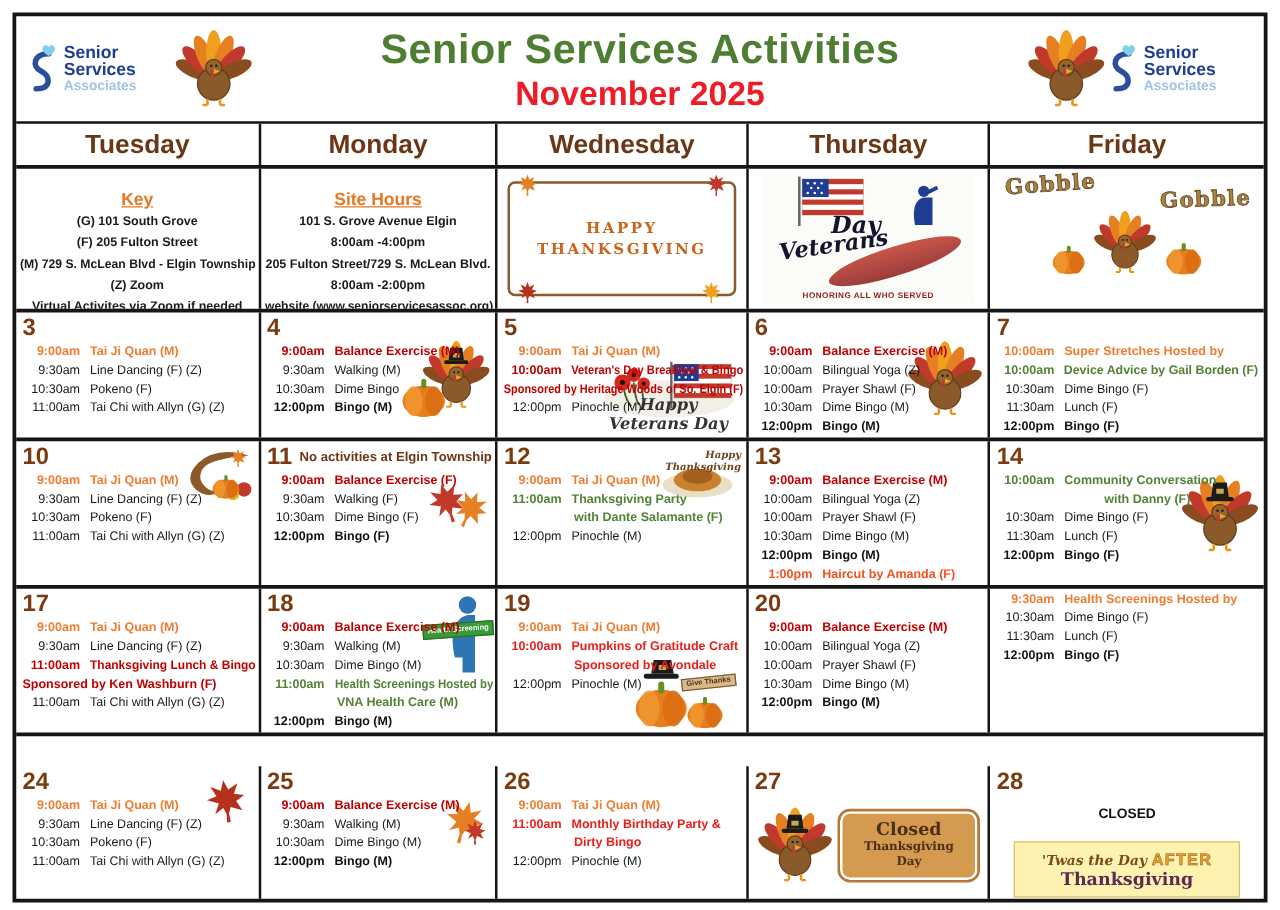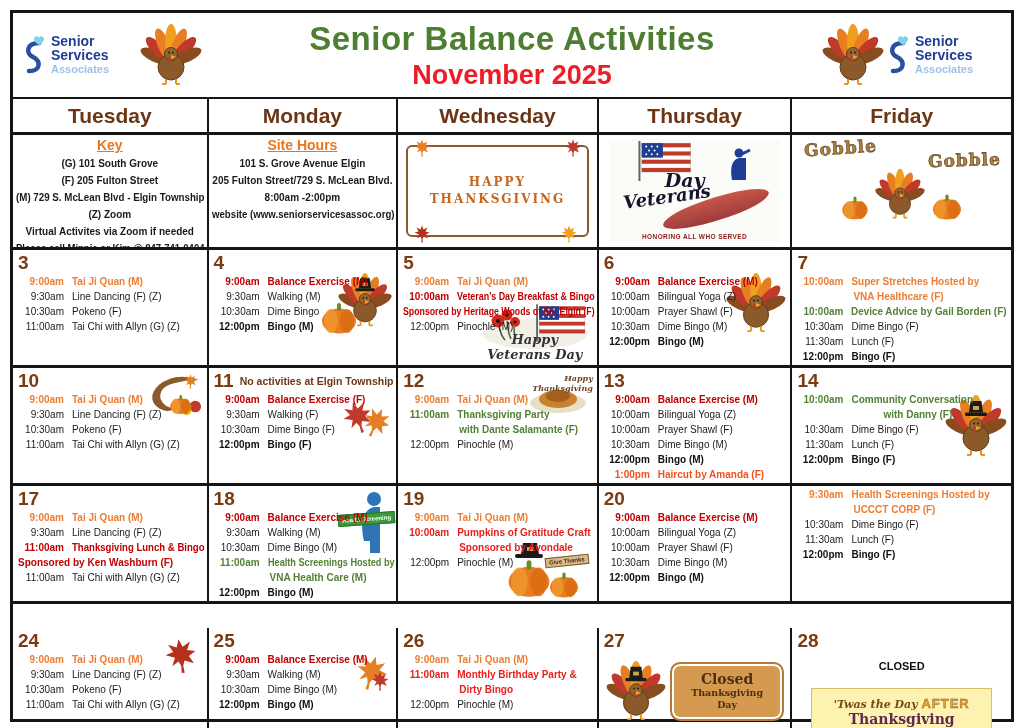--- a/index.html
+++ b/index.html
@@ -17,21 +17,21 @@
   .title-block{flex:1;text-align:center;}
   .main-title{font-size:33px;font-weight:800;color:#4e7e32;letter-spacing:.5px;}
   .month-title{font-size:27px;font-weight:700;color:#ee1c25;margin-top:2px;}
   
   .dayhead-row,.info-row,.week-row{display:grid;grid-template-columns:19.6% 19% 20.1% 19.4% 21.9%;}
   .dayhead-row{height:33px;flex:none;border-bottom:3px solid #151515;}
   .dayhead-cell{border-right:2px solid #151515;display:flex;align-items:center;justify-content:center;
                 font-size:21px;font-weight:800;color:#6b3616;}
   .dayhead-cell:last-child{border-right:none;}
   .info-row{height:112px;flex:none;border-bottom:3px solid #151515;}
-  .info-cell{border-right:2px solid #151515;padding:2px 3px;text-align:center;position:relative;overflow:hidden;}
+  .info-cell{border-right:2px solid #151515;padding:16px 3px;text-align:center;position:relative;overflow:hidden;}
   .info-cell:last-child{border-right:none;}
   .key-title{color:#e87722;font-weight:800;font-size:14px;text-decoration:underline;margin-bottom:1px;}
   .key-line{font-size:10px;font-weight:700;line-height:15px;white-space:nowrap;display:inline-block;}
   .key-lines div{line-height:15px;}
   .weeks{flex:1;display:flex;flex-direction:column;}
   .week-row{flex:1;border-bottom:3px solid #151515;}
   .week-row:last-child{border-bottom:none;margin-top:24px;}
   .day-cell{border-right:2px solid #151515;position:relative;padding:1px 3px;overflow:hidden;}
   .day-cell:last-child{border-right:none;}
   .day-head{display:flex;align-items:center;gap:6px;height:23px;margin-left:2px;}
@@ -186,21 +186,21 @@
         <div class="logo-text">
           <div class="logo-l1">Senior</div>
           <div class="logo-l2">Services</div>
           <div class="logo-l3">Associates</div>
         </div>
       </div>
       <svg class="turkey-head" viewBox="0 0 64 64">
           <use href="#icon-turkey"></use>
         </svg>
       <div class="title-block">
-        <div class="main-title">Senior Balance Activities</div>
+        <div class="main-title">Senior Services Activities</div>
         <div class="month-title">November 2025</div>
       </div>
       <svg class="turkey-head" viewBox="0 0 64 64">
           <use href="#icon-turkey"></use>
         </svg>
       <div class="logo">
         <svg width="26" height="44" viewBox="0 0 26 44">
           <path d="M18 10 C6 10 4 20 12 24 C20 28 20 38 8 38" stroke="#2b4f9e" stroke-width="4.5" fill="none" stroke-linecap="round"></path>
           <path d="M13 6 C13 3 17 2 18 5 C19 2 23 3 23 6 C23 9 18 12 18 12 C18 12 13 9 13 6 Z" fill="#7fd0e8"></path>
         </svg>
@@ -229,20 +229,21 @@
           <div><span class="key-line" style="transform-origin: left center; transform: scaleX(0.976);">(M) 729 S. McLean Blvd - Elgin Township</span></div>
           <div><span class="key-line">(Z) Zoom</span></div>
           <div><span class="key-line">Virtual Activites via Zoom if needed</span></div>
           <div><span class="key-line" style="transform-origin: left center; transform: scaleX(0.954);">Please call Minnie or Kim @ 847-741-0404</span></div>
         </div>
       </div>
       <div class="info-cell">
         <div class="key-title">Site Hours</div>
         <div class="key-lines">
           <div><span class="key-line">101 S. Grove Avenue Elgin</span></div>
+          <div><span class="key-line">8:00am -4:00pm</span></div>
           <div><span class="key-line">205 Fulton Street/729 S. McLean Blvd.</span></div>
           <div><span class="key-line">8:00am -2:00pm</span></div>
           <div><span class="key-line" style="transform-origin: left center; transform: scaleX(0.965);">website (www.seniorservicesassoc.org)</span></div>
         </div>
       </div>
       <div class="info-cell">
         <div class="ht-banner">
           <svg class="ht-leaf ht-l1" viewBox="0 0 32 36">
               <use href="#icon-leaf" fill="#e67e22"></use>
             </svg>
@@ -415,23 +416,20 @@
   </span>
           </div>
           <div class="day-cell">
             <div class="day-head">
               <span class="day-num">7</span>
             </div>
             <div class="ev">
               <span class="ev-time s-orange">10:00am</span>
               <span class="ev-label s-orange">Super Stretches Hosted by</span>
             </div>
-            <div class="ev ind-mid">
-              <span class="ev-label s-orange">VNA Healthcare (F)</span>
-            </div>
             <div class="ev">
               <span class="ev-time s-green">10:00am</span>
               <span class="ev-label s-green" style="transform-origin: left center; transform: scaleX(0.991);">Device Advice by Gail Borden (F)</span>
             </div>
             <div class="ev">
               <span class="ev-time s-plain">10:30am</span>
               <span class="ev-label s-plain">Dime Bingo (F)</span>
             </div>
             <div class="ev">
               <span class="ev-time s-plain">11:30am</span>
@@ -704,23 +702,20 @@
             <div class="ev">
               <span class="ev-time s-bold">12:00pm</span>
               <span class="ev-label s-bold">Bingo (M)</span>
             </div>
           </div>
           <div class="day-cell">
             <div class="ev">
               <span class="ev-time s-orange">9:30am</span>
               <span class="ev-label s-orange">Health Screenings Hosted by</span>
             </div>
-            <div class="ev ind-mid">
-              <span class="ev-label s-orange">UCCCT CORP (F)</span>
-            </div>
             <div class="ev">
               <span class="ev-time s-plain">10:30am</span>
               <span class="ev-label s-plain">Dime Bingo (F)</span>
             </div>
             <div class="ev">
               <span class="ev-time s-plain">11:30am</span>
               <span class="ev-label s-plain">Lunch (F)</span>
             </div>
             <div class="ev">
               <span class="ev-time s-bold">12:00pm</span>

